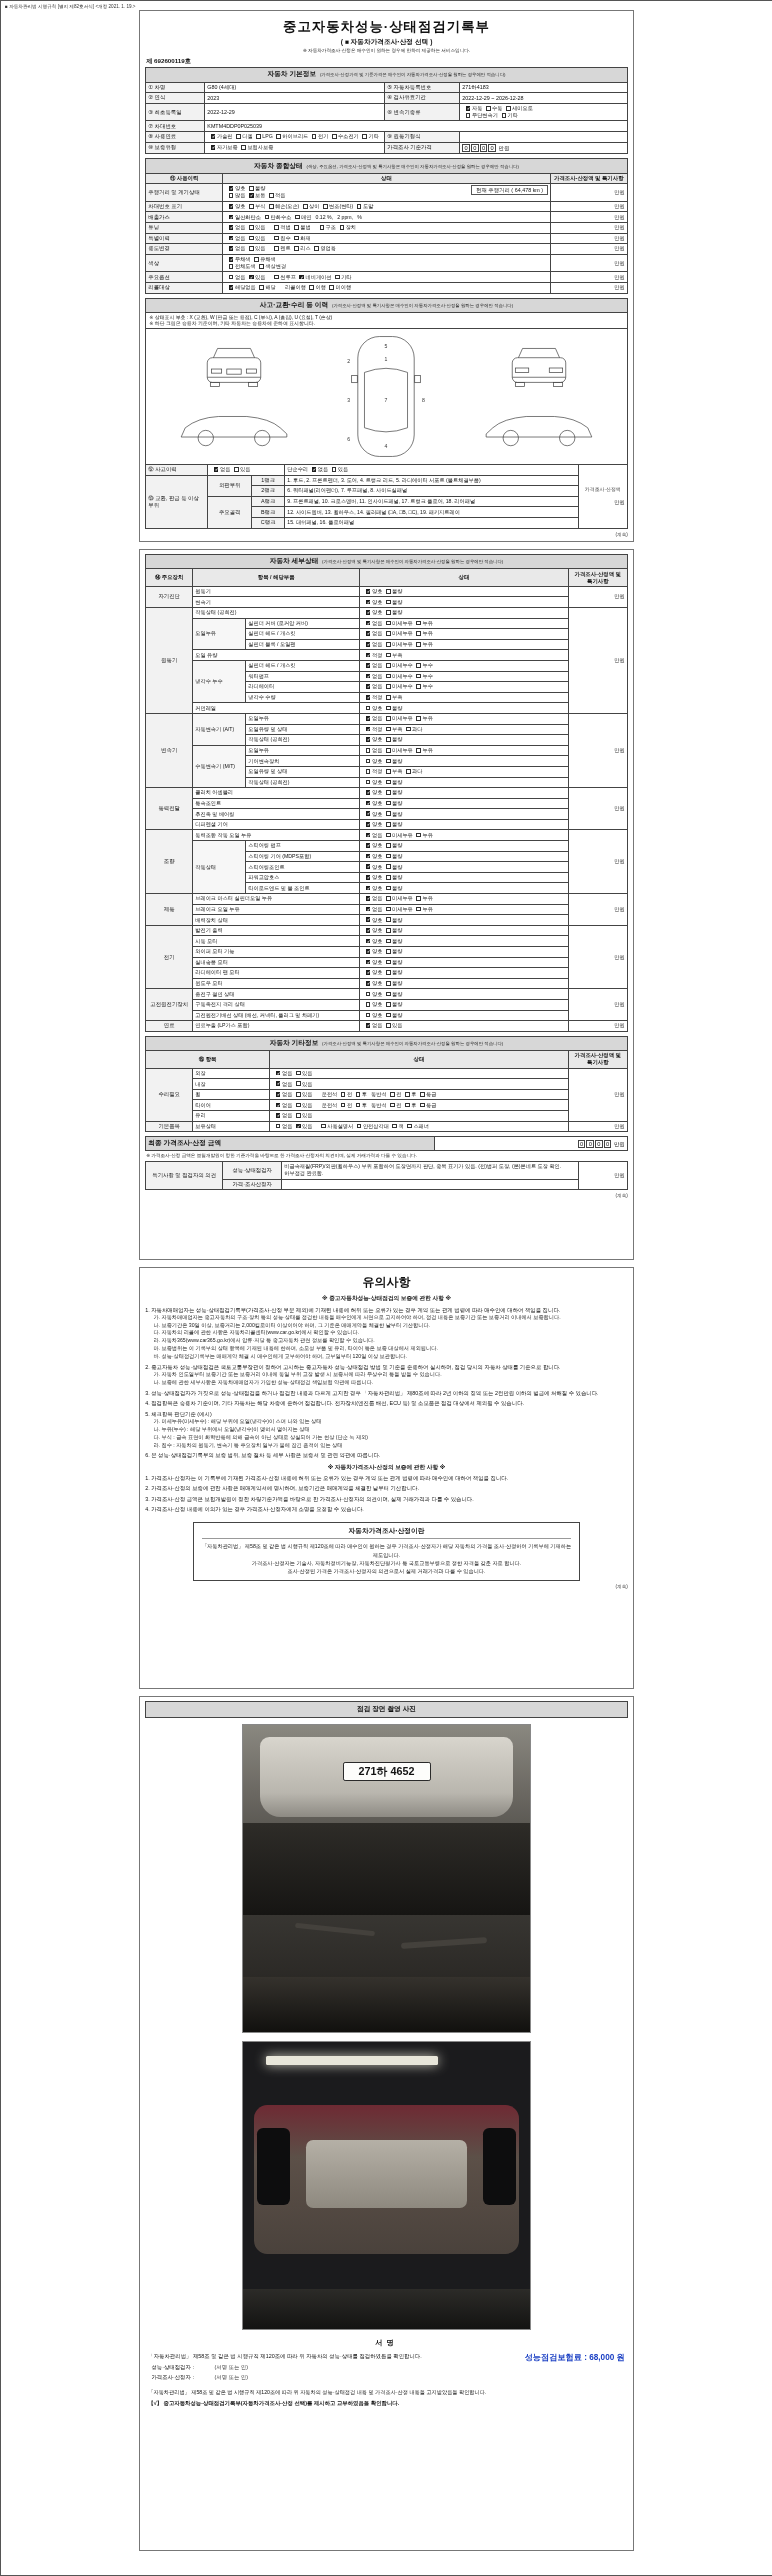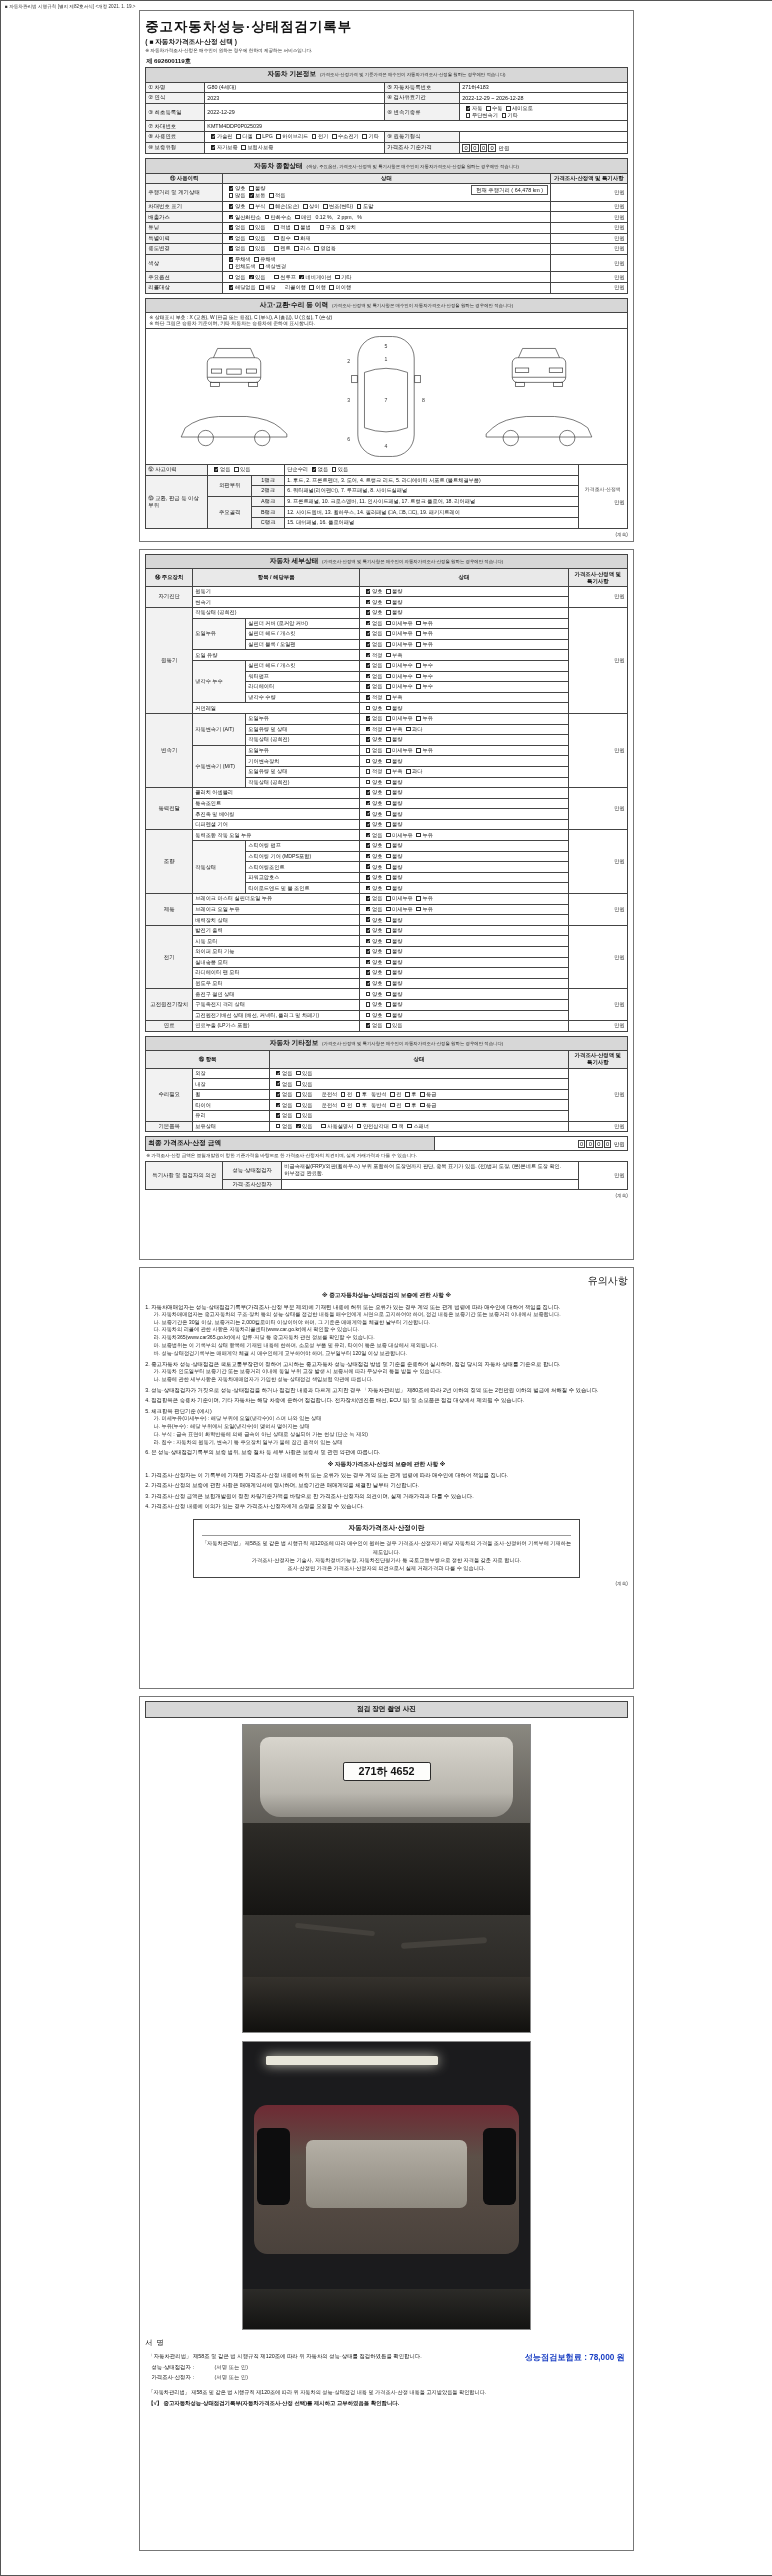--- a/index.html
+++ b/index.html
@@ -2,21 +2,21 @@
 <html style="font-size:8.2px"><head>
 <meta charset="utf-8">
 <style>
   *{box-sizing:border-box;margin:0;padding:0}
   html,body{width:773px;background:#fff}
   body{height:2576px;font-family:"Liberation Sans","DejaVu Sans",sans-serif;color:#111;overflow:hidden}
   .canvas{width:773px;height:2576px;border:0.5px solid #555;padding:2.1px 0;overflow:hidden;background:#fff}
   .formref{font-size:4.6px;color:#333;padding:1px 4.1px}
   .page{width:495px;margin:0 auto 7.2px auto;border:0.5px solid #777;background:#fff;padding:4.1px 5.2px}
   .page1{min-height:515px}.page2{min-height:711px}.page3{min-height:422px}.page4{min-height:855px}
-  .hdr{text-align:left;padding:3.1px 0 1px 0}
+  .hdr{text-align:center;padding:3.1px 0 1px 0}
   .title{font-size:13.4px;font-weight:bold;letter-spacing:1px}
   .subtitle{font-size:6.7px;font-weight:bold;margin-top:1.5px}
   .hnote{font-size:4.6px;color:#222;margin-top:1px}
   .docno{font-size:6.2px;font-weight:bold;margin:3.1px 0 1.5px 1px}
   table{border-collapse:collapse;width:100%;table-layout:fixed}
   td{border:0.5px solid #444;font-size:5.4px;padding:1.3px 2.1px;vertical-align:middle;word-break:keep-all}
   .secbar{background:#d7d7d7;text-align:center;font-weight:bold;font-size:6.7px;padding:2.1px}
   .secnote{font-size:4.4px;font-weight:normal;color:#222}
   .colhead{background:#e9e9e9;text-align:center;font-weight:bold;font-size:5.4px}
   .lbl{background:#f2f2f2;font-size:5.4px}
@@ -35,21 +35,21 @@
   .legendcell{font-size:4.9px;padding:1.5px 3.1px}
   .diagcell{padding:3.1px}
   .diagwrap{display:flex;justify-content:space-around;align-items:center}
   .dgcol{display:flex;flex-direction:column;gap:7.2px;align-items:center}
   svg.dg{display:block}
   svg .ln{fill:none;stroke:#444;stroke-width:1.4}
   svg text{font-size:10px;fill:#333;text-anchor:middle;font-family:"Liberation Sans",sans-serif}
   .digit{display:inline-block;width:7.7px;height:8.2px;border:0.5px solid #444;text-align:center;line-height:7.7px;font-size:5.7px;margin-right:1px;background:#fff}
   .finalnote{font-size:4.6px;color:#222;margin:1.5px 0 3.1px 1px}
   .cont{text-align:right;font-size:4.6px;color:#333;margin-top:3.1px}
-  .ntitle{text-align:right;font-weight:normal;font-size:10px;margin:2.1px 0 4.1px 0}
+  .ntitle{text-align:center;font-weight:bold;font-size:12px;margin:2.1px 0 4.1px 0}
   .nhead{font-weight:bold;font-size:5.7px;margin:4.1px 0 2.1px 0;text-align:center}
   .nitem{margin:2.1px 0}
   .ntext{font-size:5.4px;line-height:1.55}
   .nsub{font-size:5.2px;line-height:1.5;margin-left:8.2px;color:#222}
   .pribox{border:0.8px solid #444;width:80%;margin:8.2px auto 3.1px auto;padding:4.1px 7.2px}
   .pribox .ptitle{text-align:center;font-weight:bold;font-size:6.7px;border-bottom:0.5px solid #999;padding-bottom:2.1px;margin-bottom:3.1px}
   .pribox .pline{font-size:5.2px;line-height:1.6;text-align:center}
   .photobar{background:#d7d7d7;border:0.5px solid #444;text-align:center;font-weight:bold;font-size:6.7px;padding:2.6px;margin-bottom:6.2px}
   .photo{width:289px;margin:0 auto 8.2px auto;position:relative;overflow:hidden;border:0.5px solid #888}
   .p1{height:309px;background:linear-gradient(180deg,#8a8880 0%,#6b6862 22%,#3c3a36 55%,#201e1b 100%)}
@@ -60,21 +60,21 @@
   .p1-pipe.a{left:18%;top:66%;width:28%;height:5.2px;transform:rotate(6deg)}
   .p1-pipe.b{left:55%;top:70%;width:30%;height:6.2px;transform:rotate(-4deg)}
   .p1-floor{position:absolute;left:0;bottom:0;width:100%;height:18%;background:linear-gradient(180deg,#35322d,#11100e)}
   .p2{height:289px;background:#1b1b1d}
   .p2-light{position:absolute;left:8%;top:5%;width:60%;height:8.2px;background:#e8e6da;box-shadow:0 0 11.3px #cfcdc0;border-radius:1.5px}
   .p2-car{position:absolute;left:4%;top:22%;width:92%;height:52%;background:linear-gradient(180deg,#6e2a33 0%,#5c5048 35%,#4a423c 100%);border-radius:13.4px}
   .p2-shield{position:absolute;left:22%;top:34%;width:56%;height:24%;background:linear-gradient(180deg,#b5b0a6,#8e897f);border-radius:7.2px}
   .p2-wheel{position:absolute;top:30%;width:33px;height:77px;background:#0d0d0e;border-radius:6.2px}
   .p2-wheel.l{left:5%}.p2-wheel.r{right:5%}
   .p2-floor{position:absolute;left:0;bottom:0;width:100%;height:14%;background:linear-gradient(180deg,#2c2b28,#131312)}
-  .signtitle{text-align:left;font-weight:normal;font-size:7.2px;margin:5.2px 0 4.1px 0;letter-spacing:4.1px}
+  .signtitle{text-align:center;font-weight:bold;font-size:7.2px;margin:5.2px 0 4.1px 0;letter-spacing:4.1px}
   .signflex{display:flex;justify-content:space-between;align-items:flex-start;margin:2.1px 3.1px}
   .signstmt{font-size:5.4px;line-height:1.6;max-width:309px}
   .signline{font-size:5.4px;margin:3.1px 0 0 3.1px}
   .signsuffix{margin-left:20.6px;color:#333}
   .insurance{color:#1a3fc4;font-weight:bold;font-size:8.2px;white-space:nowrap}
   .ack1{font-size:5.2px;margin:7.2px 3.1px 0 3.1px;line-height:1.6}
   .ack2{font-size:5.4px;font-weight:bold;margin:2.1px 3.1px 0 3.1px;line-height:1.6}
 </style>
 </head>
 <body>
@@ -716,19 +716,19 @@
     <div class="signflex">
       <div>
         <div class="signstmt">「자동차관리법」 제58조 및 같은 법 시행규칙 제120조에 따라 위 자동차의 성능·상태를 점검하였음을 확인합니다.</div>
         <div class="signline">
           <span>성능·상태점검자 :</span><span class="signsuffix">(서명 또는 인)</span>
         </div>
         <div class="signline">
           <span>가격조사·산정자 :</span><span class="signsuffix">(서명 또는 인)</span>
         </div>
       </div>
-      <div class="insurance">성능점검보험료 : 78,000 원</div>
+      <div class="insurance">성능점검보험료 : 68,000 원</div>
     </div>
     <div class="ack1">「자동차관리법」 제58조 및 같은 법 시행규칙 제120조에 따라 위 자동차의 성능·상태점검 내용 및 가격조사·산정 내용을 고지받았음을 확인합니다.</div>
     <div class="ack2">【√】 중고자동차성능·상태점검기록부(자동차가격조사·산정 선택)를 제시하고 교부하였음을 확인합니다.</div>
   </div>
 </div>
 
 
 </body></html>

